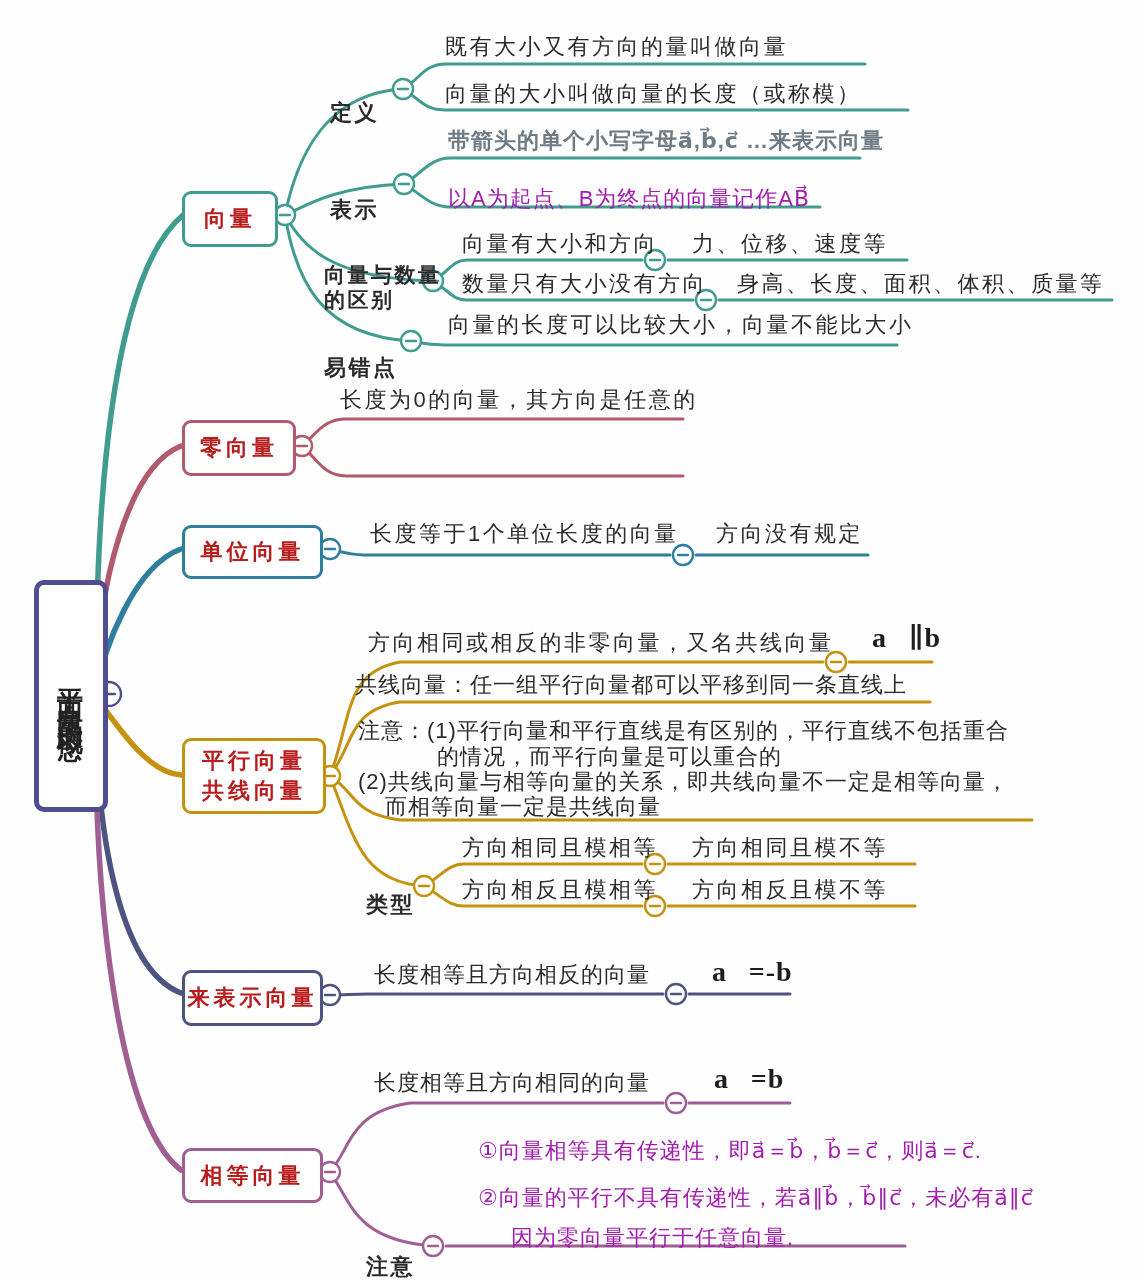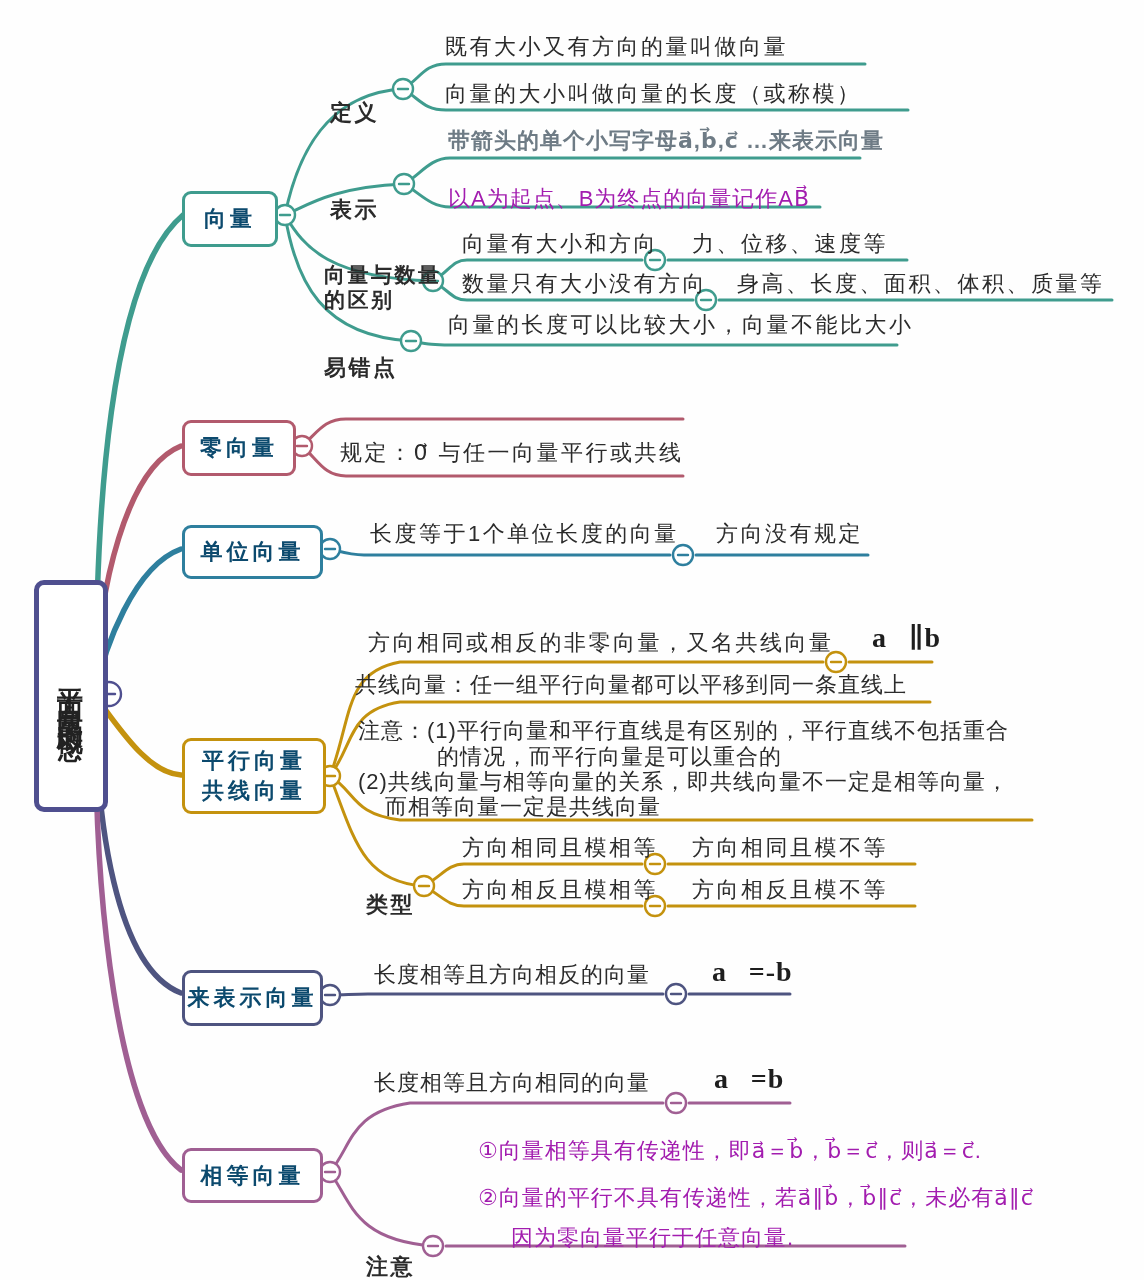--- a/index.html
+++ b/index.html
@@ -21,21 +21,21 @@
   .lab{font-weight:600;margin-top:42px;}
   .gray{color:#6e7b85;font-weight:600;}
   .bold{font-weight:400;color:#a21caf;margin-top:10px;}
   .formula{font-weight:700;color:#1e1e1e;font-family:"Liberation Serif","DejaVu Serif",serif;
            font-size:28px;letter-spacing:1px;}
   .tight{letter-spacing:1px;}
   .wrap{white-space:normal;}
   
   .node{position:absolute;z-index:4;background:#ffffff;border:3px solid;border-radius:9px;
         display:flex;align-items:center;justify-content:center;flex-direction:column;
-        font-size:22px;font-weight:600;color:#0c4a6e;letter-spacing:4px;cursor:pointer;}
+        font-size:22px;font-weight:600;color:#b91c1c;letter-spacing:4px;cursor:pointer;}
   .bd-teal{border-color:#3f9c8e;} .bd-rose{border-color:#b25a6d;} .bd-blue{border-color:#2e7f9e;}
   .bd-gold{border-color:#c4920e;} .bd-navy{border-color:#4e5480;} .bd-plum{border-color:#a05f93;}
   .root-node{position:absolute;z-index:4;left:34px;top:580px;width:64px;height:222px;
         background:#fff;border:5px solid #4f4f8f;border-radius:10px;
         display:flex;align-items:center;justify-content:center;cursor:pointer;}
   .root-node span{writing-mode:vertical-rl;text-orientation:upright;font-size:26px;
         font-weight:600;color:#222;letter-spacing:8px;}
 </style>
 </head>
 <body>
@@ -222,21 +222,21 @@
   <div class="t gray tight" style="left:448px;top:128px;">带箭头的单个小写字母a⃗,b⃗,c⃗ …来表示向量</div>
   <div class="t bold tight" style="left:448px;top:176px;">以A为起点、B为终点的向量记作AB⃗</div>
   <div class="t lab wrap" style="left:324px;top:221px;width:118px;font-size:21px;">向量与数量的区别</div>
   <div class="t" style="left:462px;top:231px;">向量有大小和方向</div>
   <div class="t" style="left:692px;top:231px;">力、位移、速度等</div>
   <div class="t" style="left:462px;top:271px;">数量只有大小没有方向</div>
   <div class="t" style="left:737px;top:271px;">身高、长度、面积、体积、质量等</div>
   <div class="t lab" style="left:324px;top:313px;">易错点</div>
   <div class="t" style="left:448px;top:312px;">向量的长度可以比较大小，向量不能比大小</div>
 
-  <div class="t" style="left:340px;top:440px;">规定：0⃗ 与任一向量平行或共线</div>
+  <div class="t" style="left:340px;top:387px;">长度为0的向量，其方向是任意的</div>
 
   <div class="t" style="left:370px;top:521px;">长度等于1个单位长度的向量</div>
   <div class="t" style="left:716px;top:521px;">方向没有规定</div>
 
   <div class="t" style="left:368px;top:630px;">方向相同或相反的非零向量，又名共线向量</div>
   <div class="t formula" style="left:872px;top:621px;">a⃗∥b⃗</div>
   <div class="t tight" style="left:355px;top:672px;">共线向量：任一组平行向量都可以平移到同一条直线上</div>
   <div class="t tight" style="left:358px;top:718px;">注意：(1)平行向量和平行直线是有区别的，平行直线不包括重合</div>
   <div class="t tight" style="left:437px;top:744px;">的情况，而平行向量是可以重合的</div>
   <div class="t tight" style="left:358px;top:769px;">(2)共线向量与相等向量的关系，即共线向量不一定是相等向量，</div>

